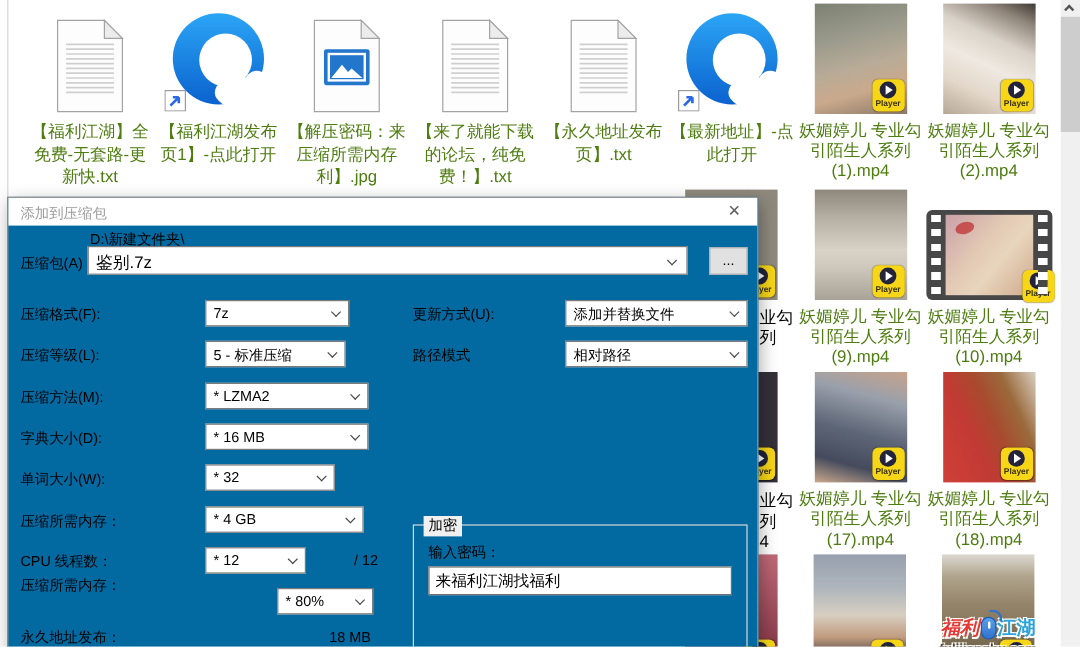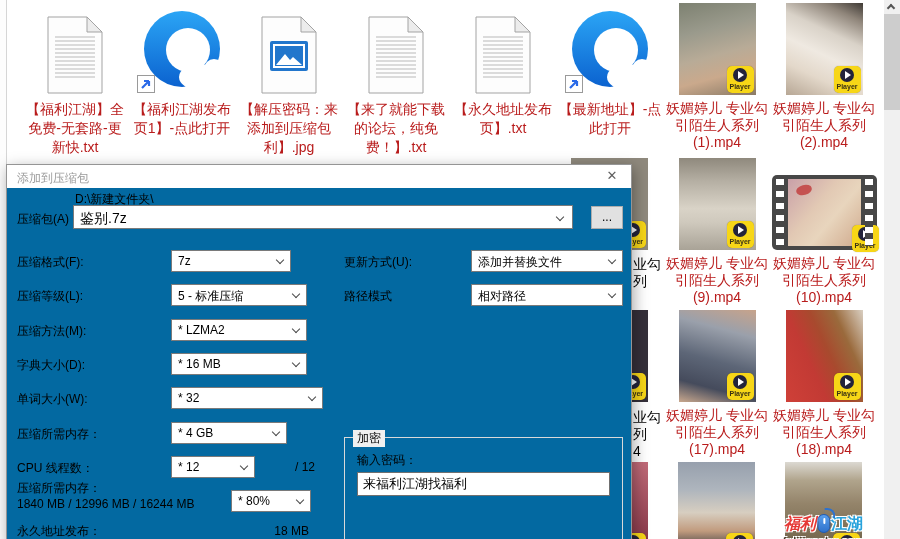--- a/index.html
+++ b/index.html
@@ -5,21 +5,21 @@
   html,body{margin:0;padding:0;}
   *{box-sizing:border-box;font-family:"Liberation Sans",sans-serif;}
   .screen{position:relative;width:900px;height:539px;background:#ffffff;overflow:hidden;}
 
   
   .left-strip{position:absolute;left:0;top:0;width:7px;height:539px;background:#fdfdfd;border-right:1px solid #d6d6d6;z-index:1;}
 
   
   .cell{position:absolute;width:106px;text-align:center;z-index:2;cursor:pointer;}
   .icon-wrap{height:90px;display:flex;align-items:flex-end;justify-content:center;}
-  .cell-label{margin-top:5px;font-size:14px;line-height:19px;color:#b91c1c;white-space:pre-line;}
+  .cell-label{margin-top:5px;font-size:14px;line-height:19px;color:#4d7c0f;white-space:pre-line;}
   .cell-label.tight{line-height:17px;width:120px;margin-left:-7px;}
 
   .thumb{position:relative;width:77px;height:92px;background:#999;}
   .thumb.short{height:77px;}
 
   
   .badge{position:absolute;right:2px;bottom:2px;width:27px;height:27px;background:#f7d617;border-radius:5px;box-shadow:0 0 1px rgba(0,0,0,.4);}
   .badge-circle{display:block;width:14px;height:14px;border-radius:50%;background:#23233b;margin:2px auto 0;position:relative;}
   .badge-circle::after{content:"";position:absolute;left:5px;top:3px;border-left:6px solid #fff;border-top:4px solid transparent;border-bottom:4px solid transparent;}
   .badge-text{display:block;font-size:7px;font-weight:bold;color:#3a3214;text-align:center;line-height:9px;}
@@ -129,21 +129,21 @@
     <div class="icon-wrap">
       <svg width="60" height="80" viewBox="0 0 60 80">
         <path d="M3 2 h39 l15 15 v61 h-54 z" fill="#fdfdfd" stroke="#a3a3a3"></path>
         <path d="M42 2 l15 15 h-15 z" fill="#ececec" stroke="#a3a3a3"></path>
         <rect x="11" y="26" width="38" height="30" rx="2" fill="#2276cc"></rect>
         <rect x="15" y="30" width="30" height="22" fill="none" stroke="#ffffff" stroke-width="2"></rect>
         <path d="M17 50 l9-11 5 6 3-3 9 8 z" fill="#ffffff"></path>
       </svg>
     </div>
     <div class="cell-label">【解压密码：来
-添加到压缩包
+压缩所需内存
 利】.jpg</div>
   </div>
 
   <div class="cell" style="left:343px;top:5px">
     <div class="icon-wrap">
       <svg width="60" height="80" viewBox="0 0 60 80">
         <path d="M3 2 h39 l15 15 v61 h-54 z" fill="#fdfdfd" stroke="#a3a3a3"></path>
         <path d="M42 2 l15 15 h-15 z" fill="#ececec" stroke="#a3a3a3"></path>
         <path d="M10 22H50M10 26H50M10 30H50M10 34H50M10 38H50M10 42H50M10 46H50M10 50H50M10 54H50M10 58H50M10 62H50" stroke="#cfcfcf" stroke-width="1.4"></path>
       </svg>
@@ -334,58 +334,57 @@
     </div>
     <div class="btn-more">...</div>
 
     <div class="lbl" style="left:10px;top:89px">压缩格式(F):</div>
     <div class="combo" style="left:164px;top:85px;width:120px">
       <span class="combo-val">7z</span>
       <span class="chev"></span>
     </div>
 
     <div class="lbl" style="left:10px;top:123px">压缩等级(L):</div>
-    <div class="combo" style="left:164px;top:119px;width:136px">
+    <div class="combo" style="left:164px;top:119px;width:117px">
       <span class="combo-val">5 - 标准压缩</span>
       <span class="chev"></span>
     </div>
 
     <div class="lbl" style="left:10px;top:158px">压缩方法(M):</div>
     <div class="combo" style="left:164px;top:154px;width:136px">
       <span class="combo-val">* LZMA2</span>
       <span class="chev"></span>
     </div>
 
     <div class="lbl" style="left:10px;top:192px">字典大小(D):</div>
     <div class="combo" style="left:164px;top:188px;width:136px">
       <span class="combo-val">* 16 MB</span>
       <span class="chev"></span>
     </div>
 
     <div class="lbl" style="left:10px;top:226px">单词大小(W):</div>
-    <div class="combo" style="left:164px;top:222px;width:152px">
+    <div class="combo" style="left:164px;top:222px;width:108px">
       <span class="combo-val">* 32</span>
       <span class="chev"></span>
     </div>
 
     <div class="lbl" style="left:10px;top:261px">压缩所需内存：</div>
-    <div class="combo" style="left:164px;top:257px;width:116px">
+    <div class="combo" style="left:164px;top:257px;width:132px">
       <span class="combo-val">* 4 GB</span>
       <span class="chev"></span>
     </div>
 
     <div class="lbl" style="left:10px;top:295px">CPU 线程数：</div>
     <div class="combo" style="left:164px;top:291px;width:84px">
       <span class="combo-val">* 12</span>
       <span class="chev"></span>
     </div>
     <div class="lbl" style="left:288px;top:295px">/ 12</div>
 
     <div class="lbl" style="left:10px;top:315px">压缩所需内存：</div>
-    <div class="lbl" style="left:10px;top:332px">1840 MB / 12996 MB / 16244 MB</div>
     <div class="combo" style="left:224px;top:325px;width:80px">
       <span class="combo-val">* 80%</span>
       <span class="chev"></span>
     </div>
 
     <div class="lbl" style="left:10px;top:358px">永久地址发布：</div>
     <div class="lbl" style="left:240px;top:359px;width:62px;text-align:right">18 MB</div>
 
     <div class="lbl" style="left:337px;top:89px">更新方式(U):</div>
     <div class="combo" style="left:464px;top:85px;width:152px">

